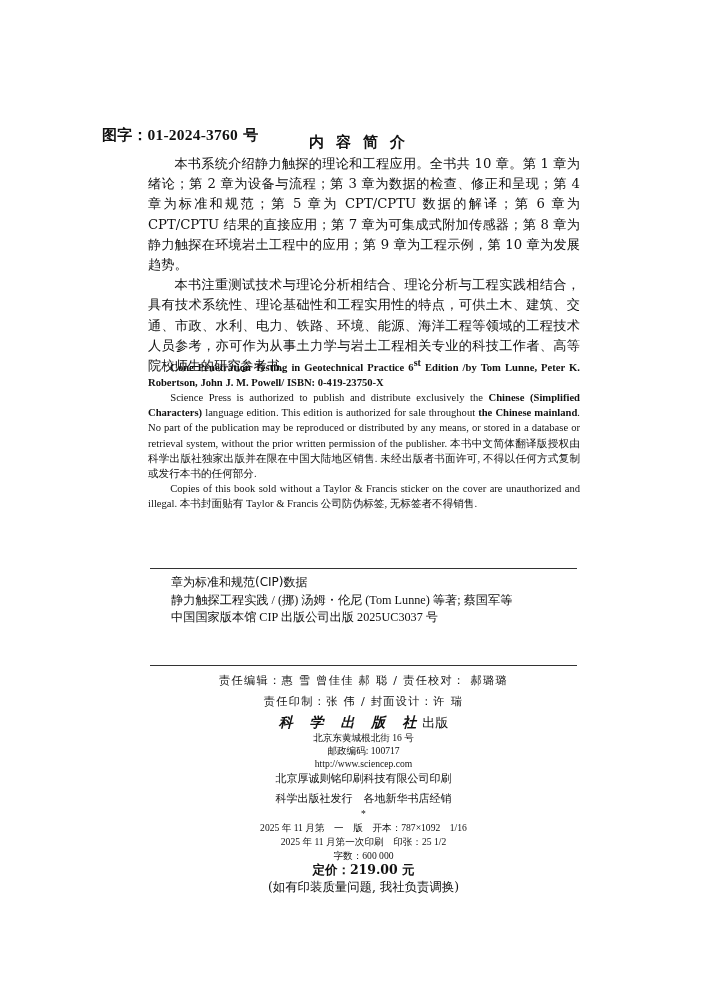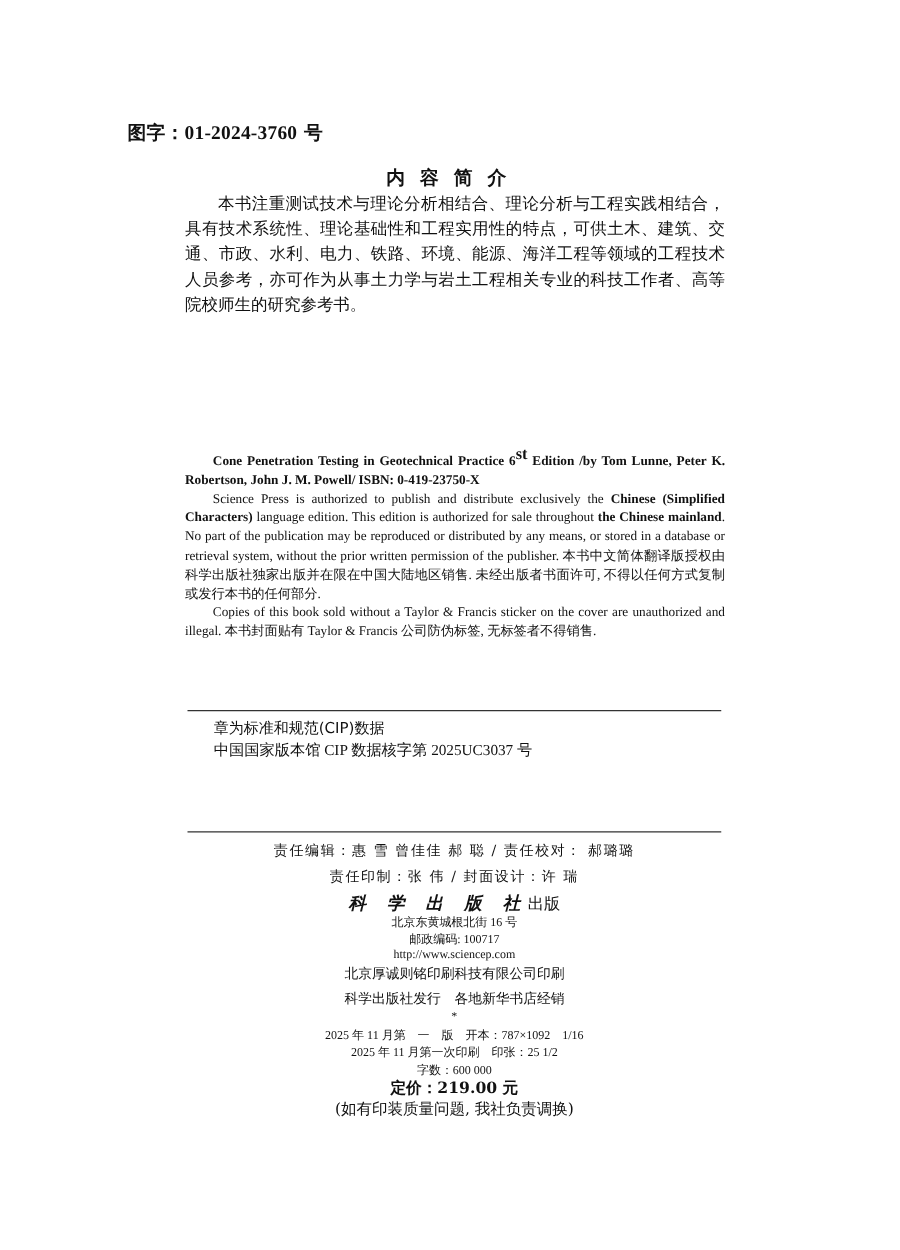--- a/index.html
+++ b/index.html
@@ -1,20 +1,20 @@
 <!DOCTYPE html>
 <html><head>
   <meta charset="utf-8">
   <style>
     html, body { margin: 0; padding: 0; background: #ffffff; }
     body { width: 720px; height: 1000px; position: relative; overflow: hidden;
            font-family: "DejaVu Serif", "Liberation Serif", serif; color: #111; }
     .page { position: absolute; left: 0; top: 0; width: 720px; height: 1000px; }
     .abs { position: absolute; }
-    .permit { left: 102px; top: 97px; font-size: 15px; font-weight: bold;
+    .permit { left: 102px; top: 126px; font-size: 15px; font-weight: bold;
               font-family: "DejaVu Sans", "Liberation Sans", sans-serif; letter-spacing: 0.2px; }
     .permit .num { font-family: "Liberation Serif", serif; font-size: 15.5px; }
     .title { left: 0; width: 726px; top: 133px; text-align: center; font-size: 15px;
              font-family: "DejaVu Sans", "Liberation Sans", sans-serif; font-weight: bold;
              letter-spacing: 12px; }
     .col { left: 148px; width: 432px; }
     .zh { font-size: 13.2px; line-height: 20.2px; text-align: justify;
           font-family: "DejaVu Serif", serif; }
     .zh p { margin: 0; text-indent: 2em; }
     .en { font-size: 10.6px; line-height: 15.2px; text-align: justify;
@@ -42,34 +42,36 @@
 
 <div class="page">
 
   <div class="abs permit">
     <span>图字：</span><span class="num">01-2024-3760</span><span> 号</span>
   </div>
 
   <div class="abs title">内容简介</div>
 
   <div class="abs col zh" style="top:154px;">
+    <p>本书系统介绍静力触探的理论和工程应用。全书共 10 章。第 1 章为绪论；第 2 章为设备与流程；第 3 章为数据的检查、修正和呈现；第 4 章为标准和规范；第 5 章为 CPT/CPTU 数据的解译；第 6 章为 CPT/CPTU 结果的直接应用；第 7 章为可集成式附加传感器；第 8 章为静力触探在环境岩土工程中的应用；第 9 章为工程示例，第 10 章为发展趋势。</p>
     <p>本书注重测试技术与理论分析相结合、理论分析与工程实践相结合，具有技术系统性、理论基础性和工程实用性的特点，可供土木、建筑、交通、市政、水利、电力、铁路、环境、能源、海洋工程等领域的工程技术人员参考，亦可作为从事土力学与岩土工程相关专业的科技工作者、高等院校师生的研究参考书。</p>
   </div>
 
   <div class="abs col en" style="top:355px;">
-    <p><b><span>Cone Penetration Testing in Geotechnical Practice 6</span><sup style="font-size:13px;">st</sup><span> Edition /by Tom Lunne, Peter K. Robertson, John J. M. Powell/ ISBN: 0-419-23750-X</span></b></p>
+    <p><b><span>Cone Penetration Testing in Geotechnical Practice 6</span><sup style="font-size:10px;">st</sup><span> Edition /by Tom Lunne, Peter K. Robertson, John J. M. Powell/ ISBN: 0-419-23750-X</span></b></p>
     <p><span>Science Press is authorized to publish and distribute exclusively the </span><b>Chinese (Simplified Characters)</b><span> language edition. This edition is authorized for sale throughout </span><b>the Chinese mainland</b><span>. No part of the publication may be reproduced or distributed by any means, or stored in a database or retrieval system, without the prior written permission of the publisher. 本书中文简体翻译版授权由科学出版社独家出版并在限在中国大陆地区销售. 未经出版者书面许可, 不得以任何方式复制或发行本书的任何部分.</span></p>
     <p>Copies of this book sold without a Taylor &amp; Francis sticker on the cover are unauthorized and illegal. 本书封面贴有 Taylor &amp; Francis 公司防伪标签, 无标签者不得销售.</p>
   </div>
 
   <div class="rule" style="top:568px;"></div>
 
   <div class="abs cip">
     <div class="head line">章为标准和规范(CIP)数据</div>
-    <div class="indent line">中国国家版本馆 CIP 数据核字第 2025UC3037 号</div>
+    <div class="indent line">静力触探工程实践 / (挪) 汤姆・伦尼 (Tom Lunne) 等著; 蔡国军等</div>
+    <div class="indent line">中国国家版本馆 CIP 出版公司出版 2025UC3037 号</div>
   </div>
 
   <div class="rule" style="top:665px;"></div>
 
   <div class="abs center credits" style="top:673px;">责任编辑：惠 雪 曾佳佳 郝 聪 / 责任校对： 郝璐璐</div>
   <div class="abs center credits" style="top:694px;">责任印制：张 伟 / 封面设计：许 瑞</div>
 
   <div class="abs center" style="top:712px;">
     <span class="publisher">科 学 出 版 社</span><span class="chuban">出版</span>
   </div>

